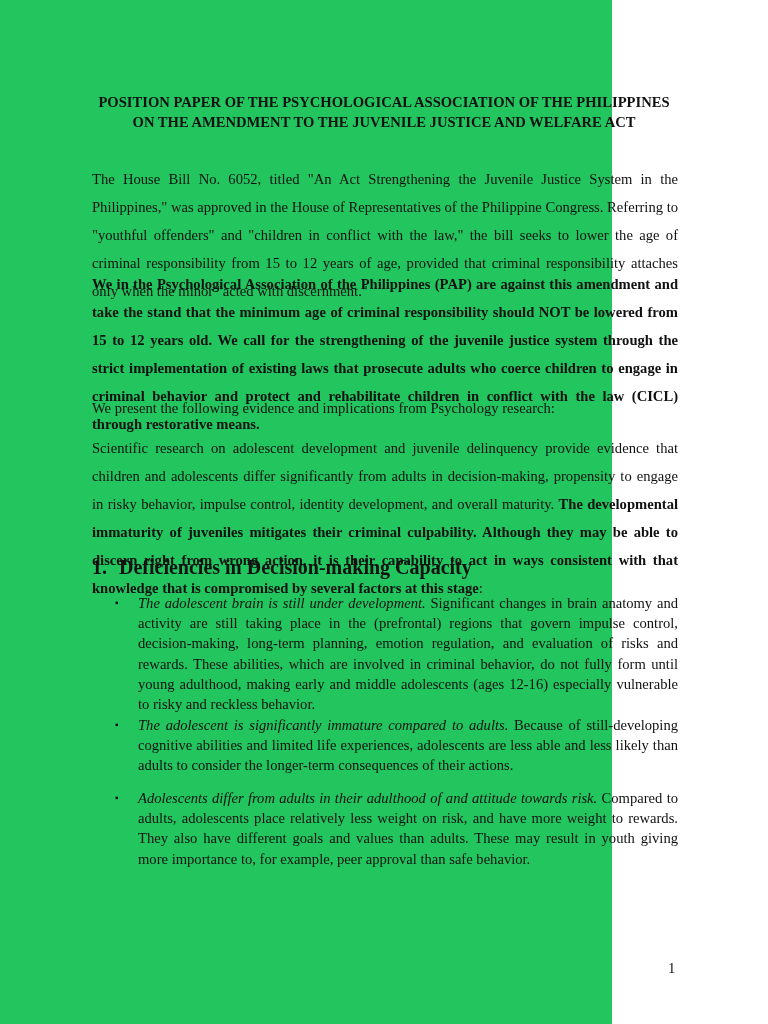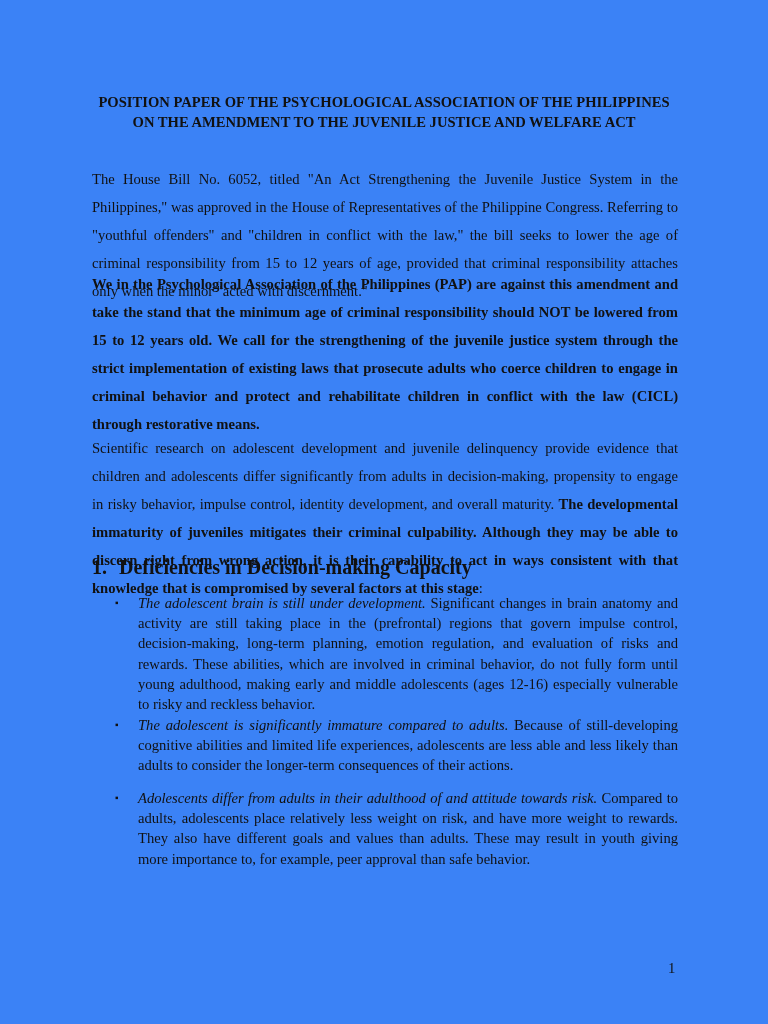--- a/index.html
+++ b/index.html
@@ -1,18 +1,18 @@
 <!DOCTYPE html>
 <html><head>
   <meta charset="utf-8">
   <style>
     html, body { margin:0; padding:0; background:#ffffff; }
     body { width:768px; height:1024px; position:relative; overflow:hidden;
       font-family:"Liberation Serif", "DejaVu Serif", serif; color:#111; }
-    .page { position:absolute; left:0; top:0; width:768px; height:1024px; background:#3b82f6; }
+    .page { position:absolute; left:0; top:0; width:612px; height:1024px; background:#22c55e; }
     .title { position:absolute; left:92px; top:92px; width:584px; text-align:center;
       font-weight:bold; font-size:14.6px; line-height:20px; }
     .para { position:absolute; left:92px; width:586px; font-size:14.6px; line-height:28px;
       text-align:justify; margin:0; }
     .p1 { top:165px; }
     .p2 { top:270px; font-weight:bold; }
     .p3 { top:394px; }
     .p4 { top:434px; }
     b { font-weight:bold; }
     .heading { position:absolute; left:92px; top:557px; font-size:20px; font-weight:bold; line-height:20px; }
@@ -27,20 +27,21 @@
     .pagenum { position:absolute; left:668px; top:960px; font-size:14.6px; }
   </style>
 </head>
 <body>
 
 <div class="page">
   <div class="title">POSITION PAPER OF THE PSYCHOLOGICAL ASSOCIATION OF THE PHILIPPINES ON THE AMENDMENT TO THE JUVENILE JUSTICE AND WELFARE ACT</div>
 
   <p class="para p1">The House Bill No. 6052, titled "An Act Strengthening the Juvenile Justice System in the Philippines," was approved in the House of Representatives of the Philippine Congress. Referring to "youthful offenders" and "children in conflict with the law," the bill seeks to lower the age of criminal responsibility from 15 to 12 years of age, provided that criminal responsibility attaches only when the minor "acted with discernment."</p>
   <p class="para p2">We in the Psychological Association of the Philippines (PAP) are against this amendment and take the stand that the minimum age of criminal responsibility should NOT be lowered from 15 to 12 years old. We call for the strengthening of the juvenile justice system through the strict implementation of existing laws that prosecute adults who coerce children to engage in criminal behavior and protect and rehabilitate children in conflict with the law (CICL) through restorative means.</p>
+  <p class="para p3">We present the following evidence and implications from Psychology research:</p>
   <p class="para p4"><span>Scientific research on adolescent development and juvenile delinquency provide evidence that children and adolescents differ significantly from adults in decision-making, propensity to engage in risky behavior, impulse control, identity development, and overall maturity. </span><b>The developmental immaturity of juveniles mitigates their criminal culpability. Although they may be able to discern right from wrong action, it is their capability to act in ways consistent with that knowledge that is compromised by several factors at this stage</b><span>:</span></p>
 
   <div class="heading"><span class="num">1.</span> <span>Deficiencies in Decision-making Capacity</span></div>
 
   <div class="bullet b1">
     <span class="mark">▪</span>
     <span class="btext"><i>The adolescent brain is still under development.</i><span>  Significant changes in brain anatomy and activity are still taking place in the (prefrontal) regions that govern impulse control, decision-making, long-term planning, emotion regulation, and evaluation of risks and rewards. These abilities, which are involved in criminal behavior, do not fully form until young adulthood, making early and middle adolescents (ages 12-16) especially vulnerable to risky and reckless behavior.</span></span>
   </div>
 
   <div class="bullet b2">

